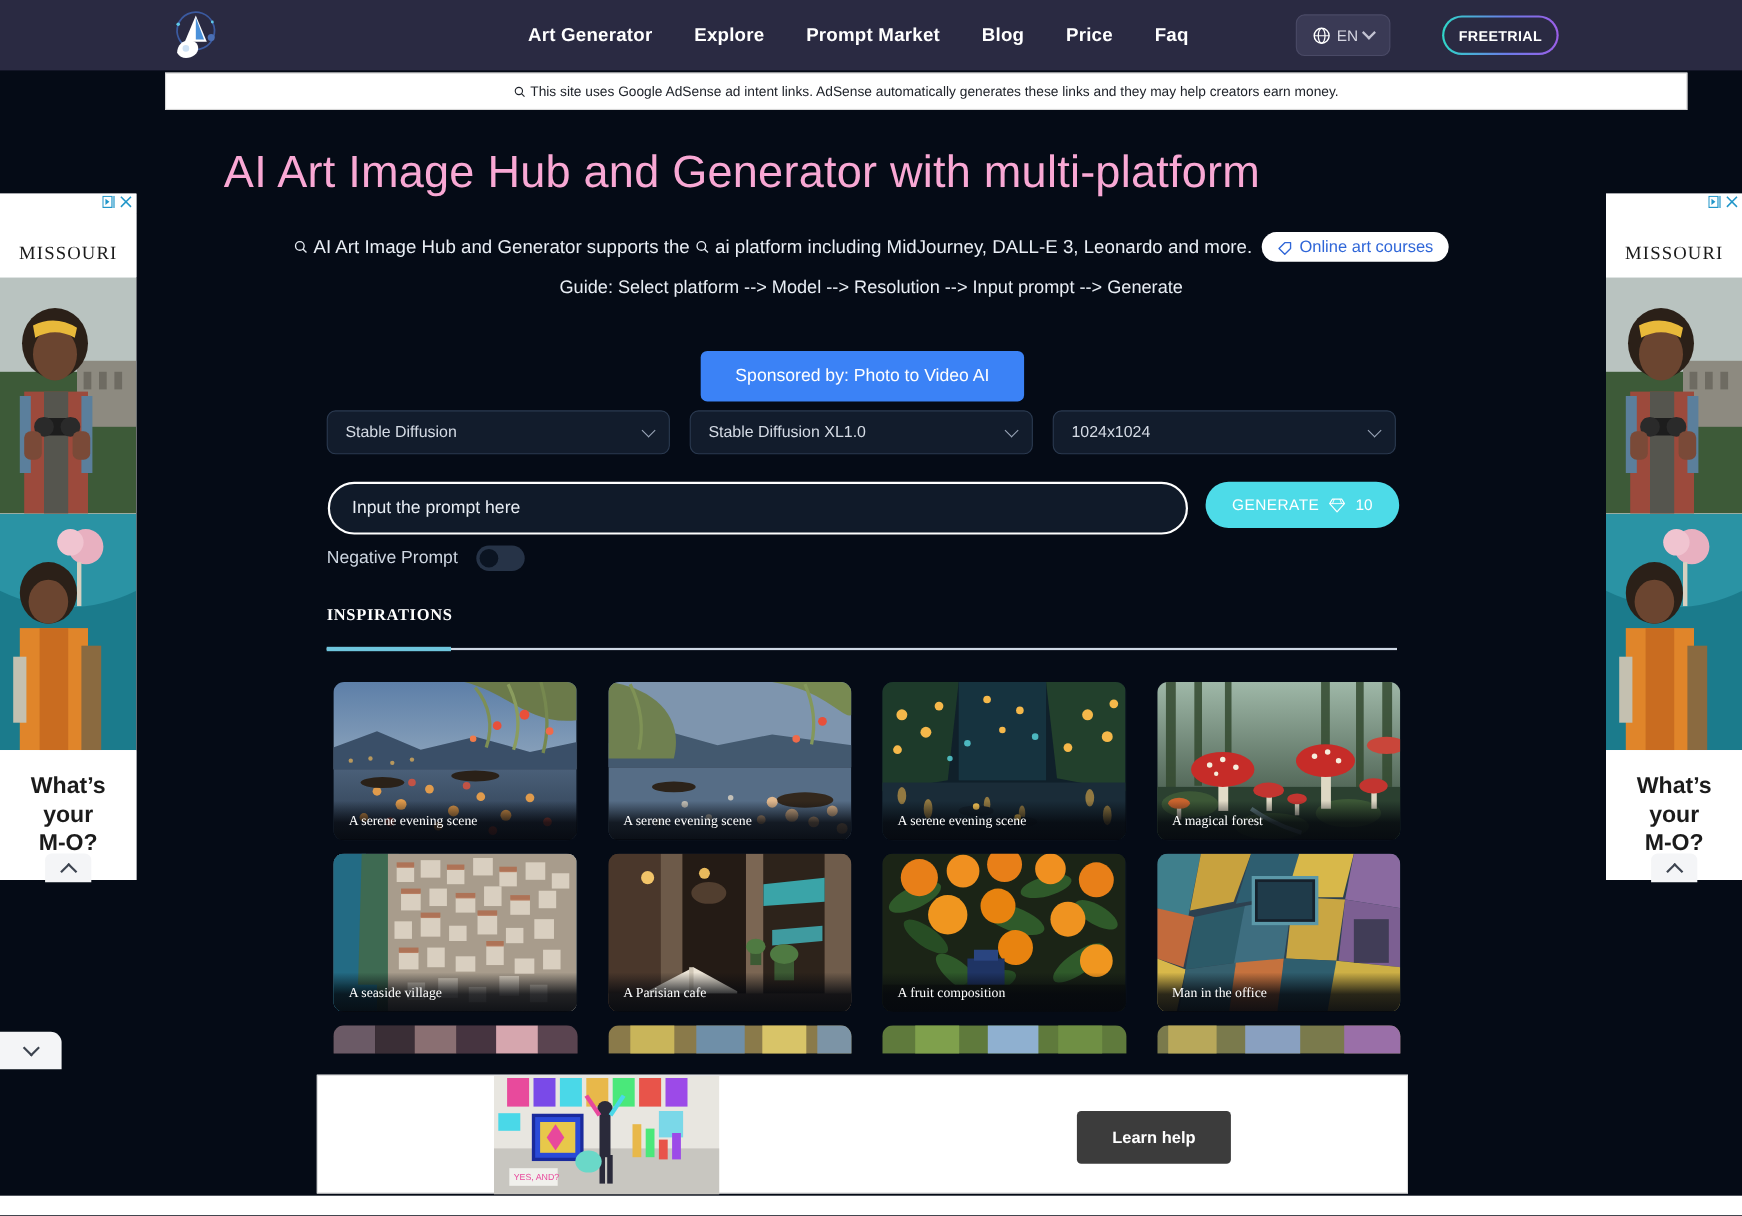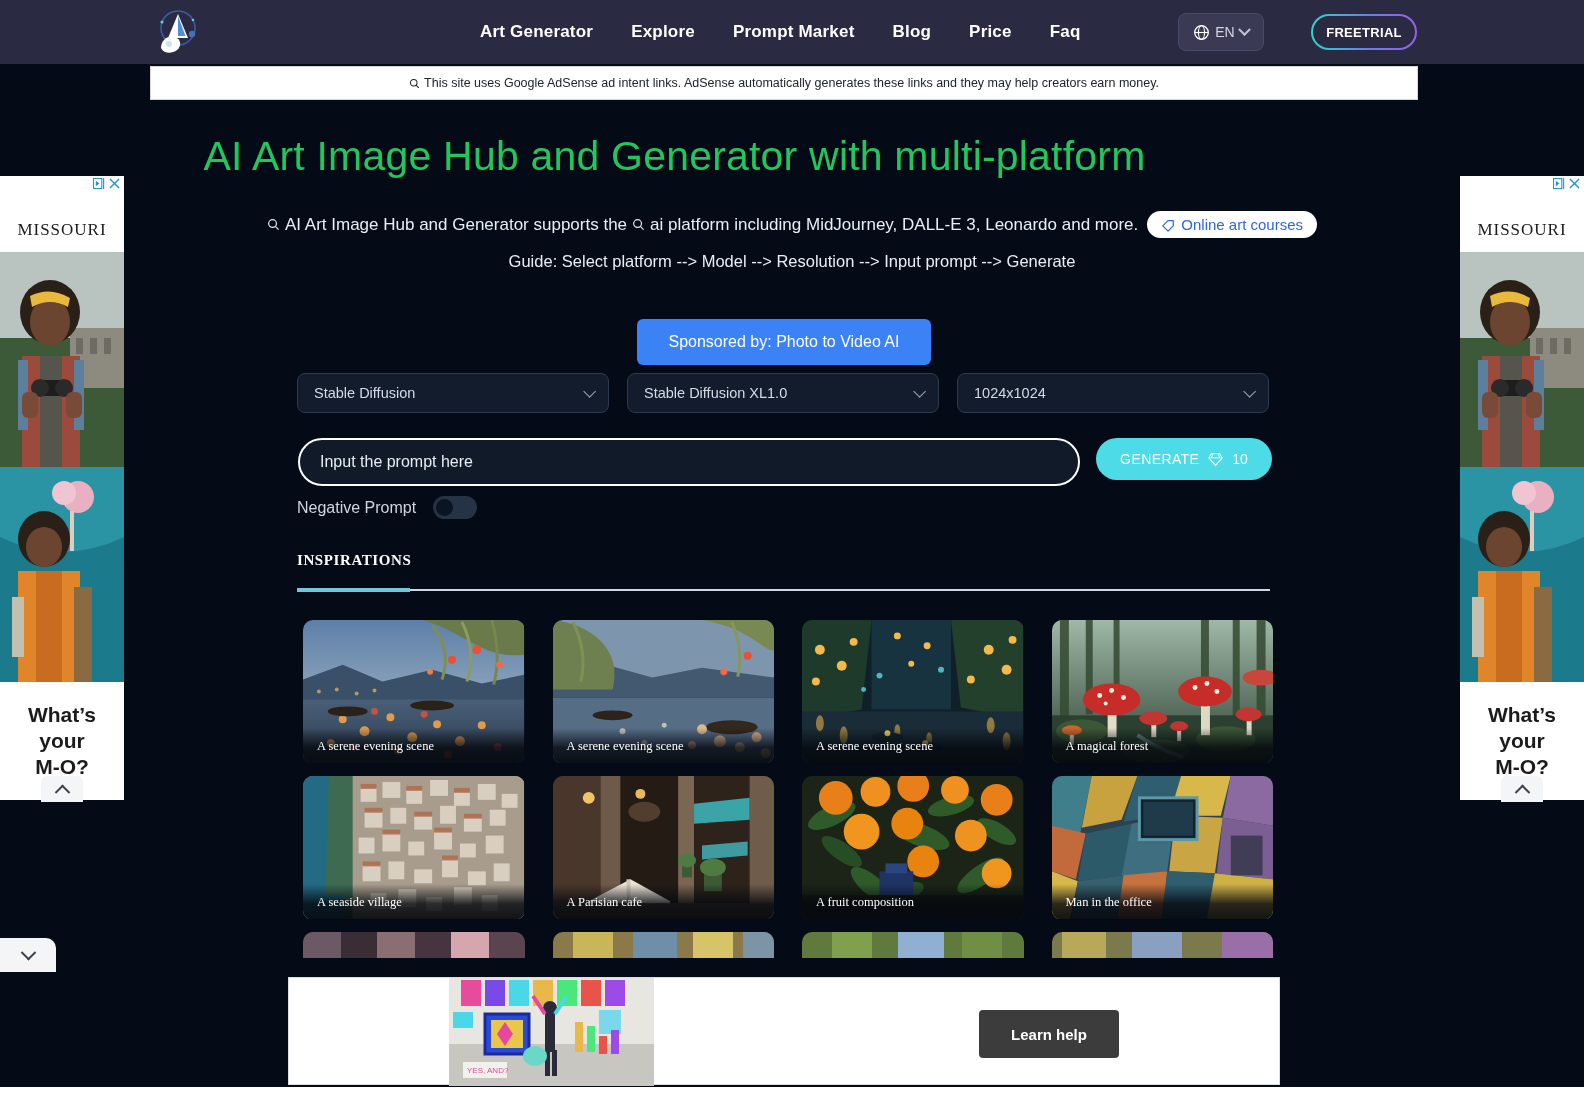--- a/index.html
+++ b/index.html
@@ -37,30 +37,30 @@
     cursor: pointer;
   }
   .freetrial-inner {
     width: 100%; height: 100%; border-radius: 16px; background: #2a2a42;
     display: flex; align-items: center; justify-content: center;
     color: #fff; font-size: 13px; font-weight: bold; letter-spacing: .3px;
   }
 
   
   .adsense-bar {
-    position: absolute; left: 150px; top: 66px; width: 1268px; height: 34px;
+    position: absolute; left: 150px; top: 66px; width: 1384px; height: 34px;
     background: #ffffff; border: 1px solid #d8d8d8;
     display: flex; align-items: center; justify-content: center; gap: 4px;
   }
   .adsense-text { color: #20242b; font-size: 12.5px; }
 
   
   .hero-title {
     position: absolute; top: 133px; left: 0; width: 1349px; text-align: center;
-    color: #22c55e; font-size: 41px; font-weight: 500; letter-spacing: .2px;
+    color: #f9a8d4; font-size: 41px; font-weight: 500; letter-spacing: .2px;
   }
   .hero-sub {
     position: absolute; top: 211px; left: 0; width: 1584px;
     display: flex; align-items: center; justify-content: center; gap: 5px;
     color: #e9eef5; font-size: 17px; white-space: nowrap;
   }
   .courses-pill {
     display: inline-flex; align-items: center; gap: 6px;
     background: #ffffff; border-radius: 16px; padding: 5px 14px; margin-left: 4px;
     color: #2f66d8; font-size: 15px; cursor: pointer;

